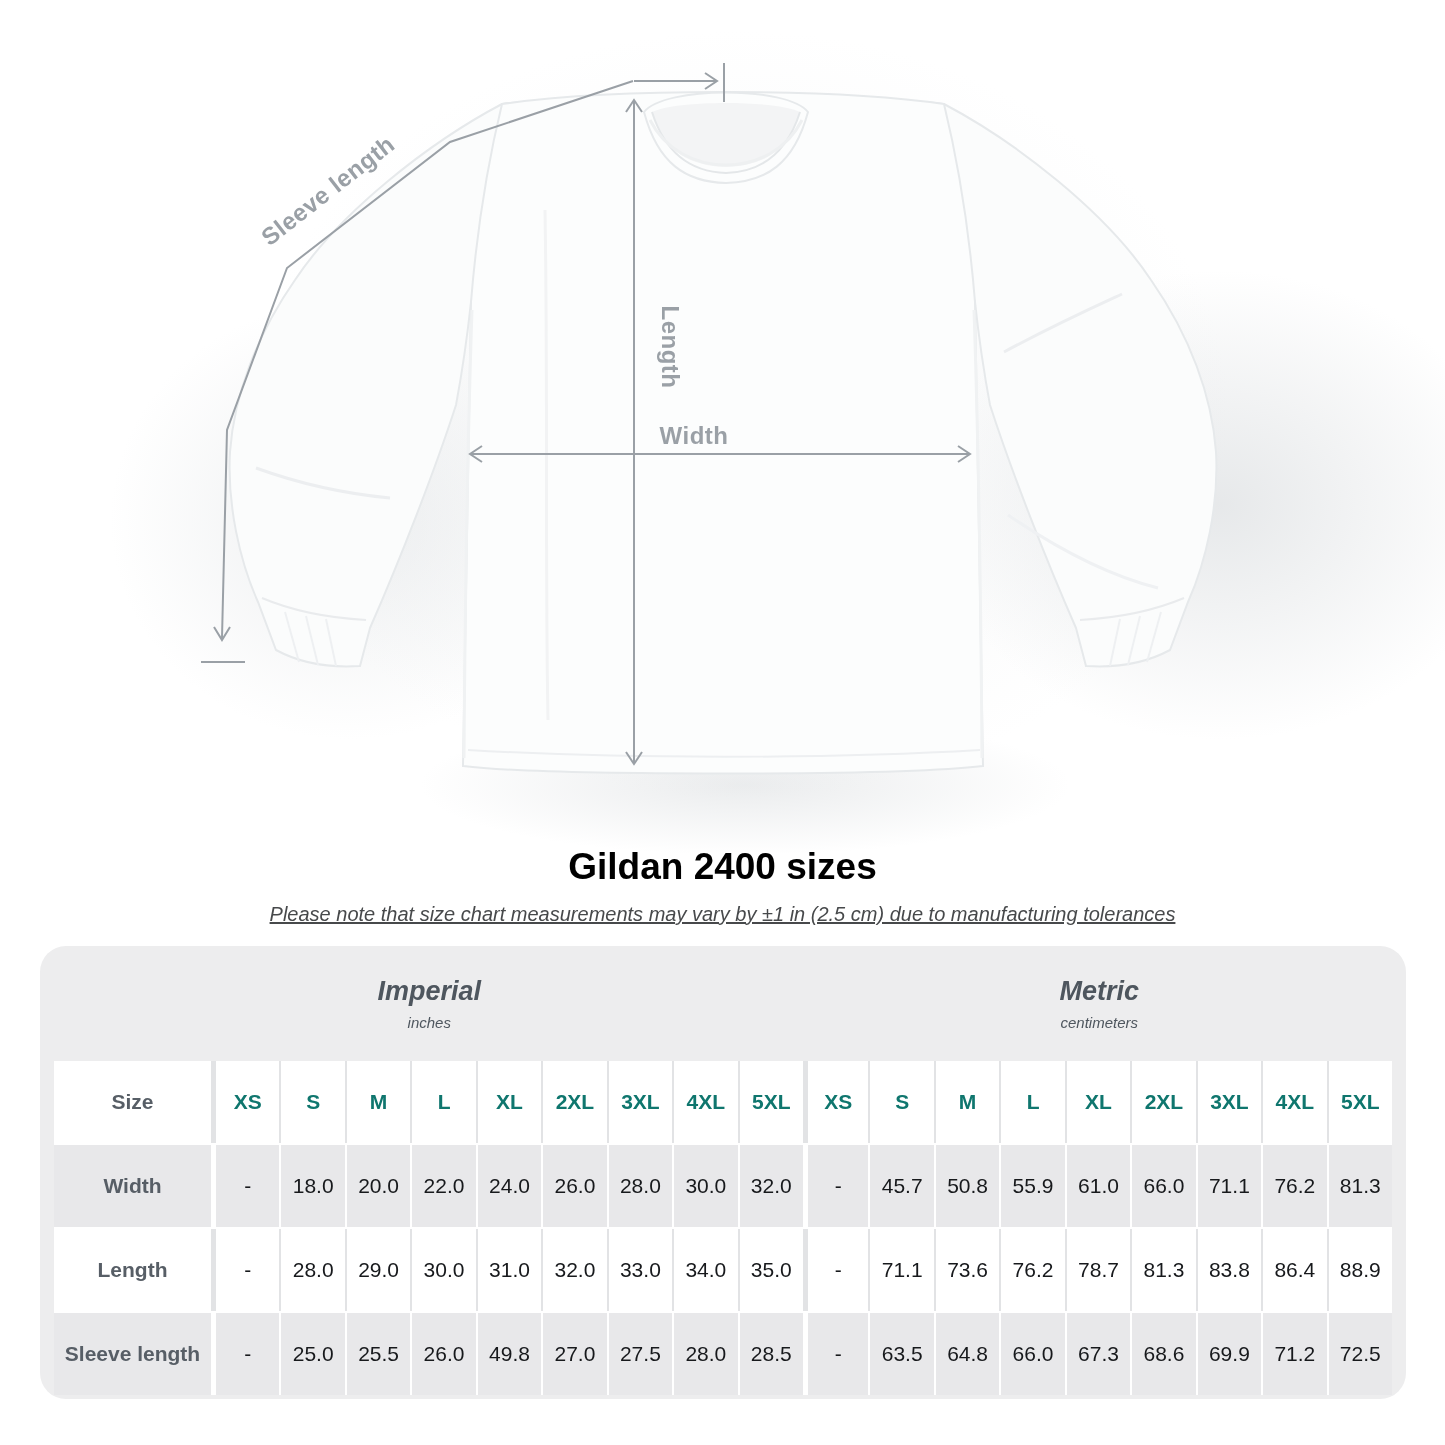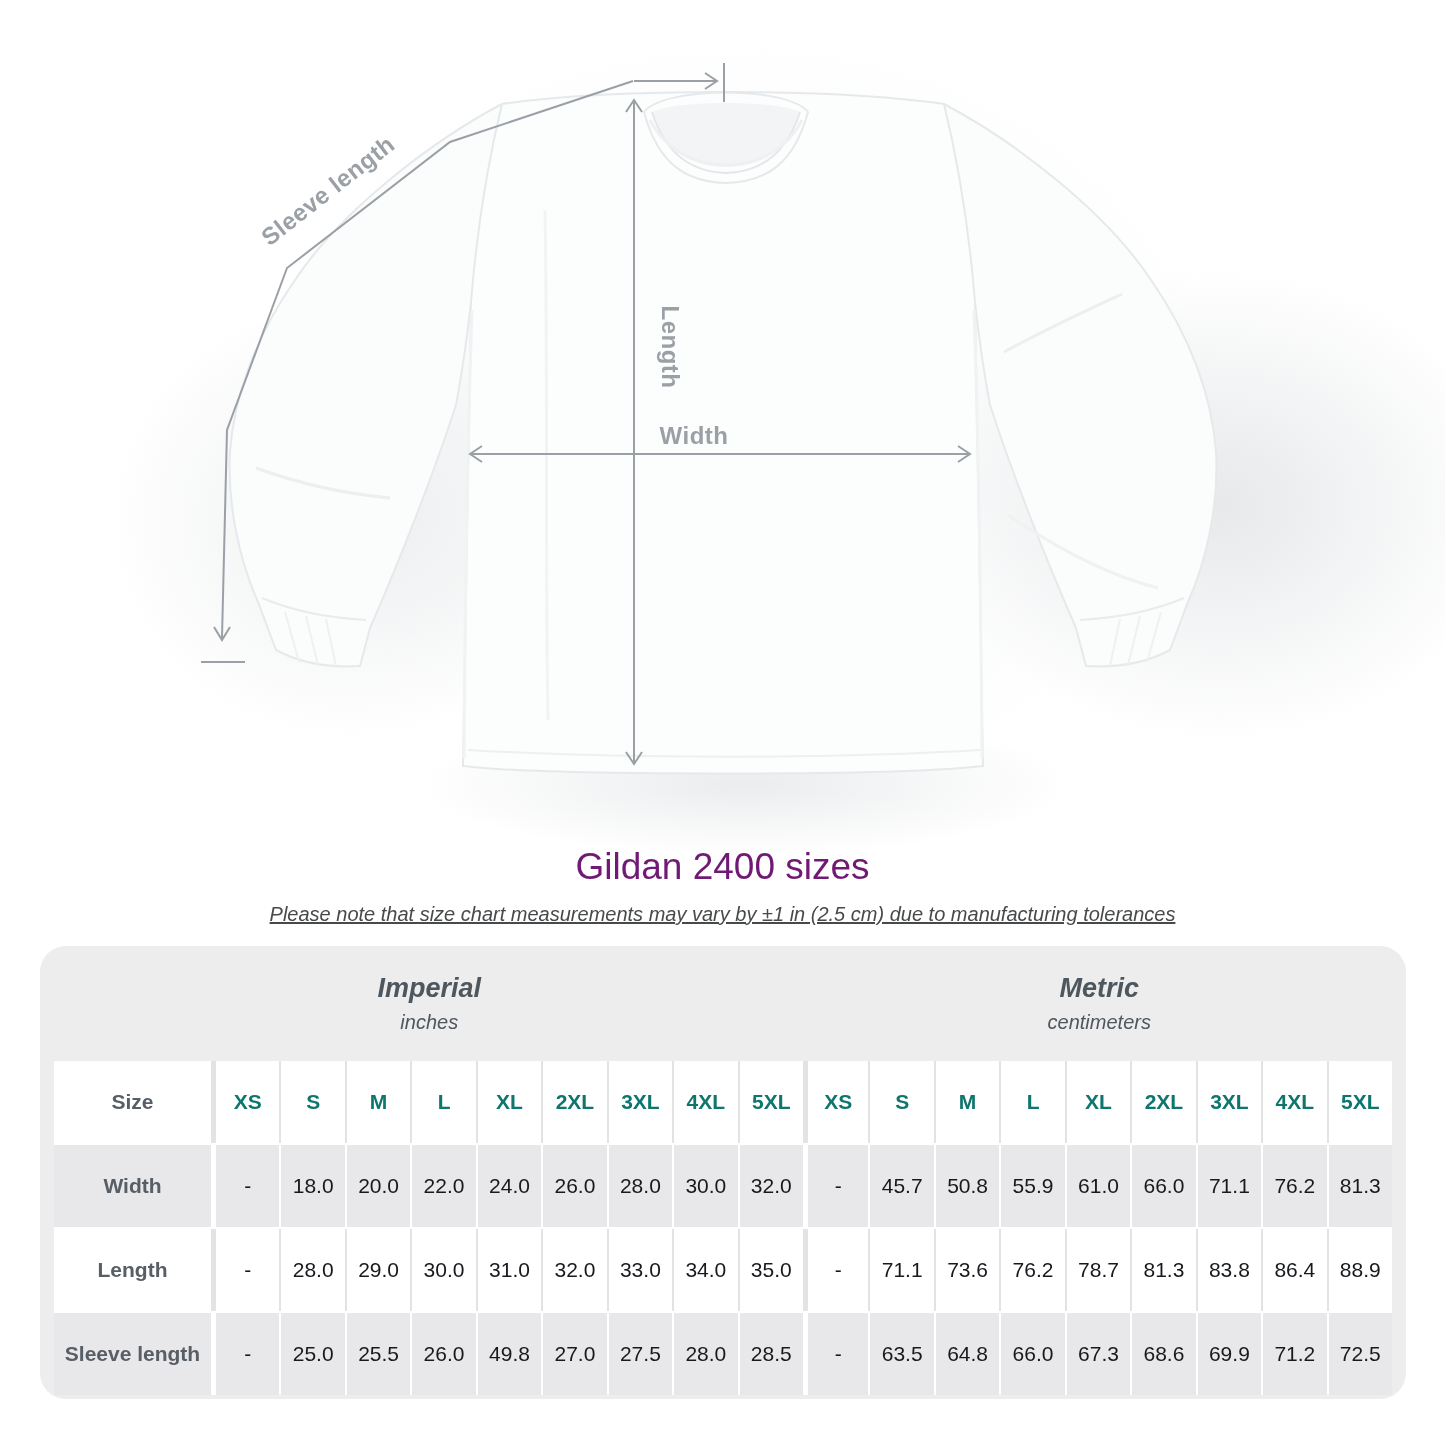--- a/index.html
+++ b/index.html
@@ -15,32 +15,32 @@
   .vig-right{left:930px;top:270px;width:580px;height:470px;
     background:radial-gradient(closest-side, rgba(206,210,213,0.50), rgba(255,255,255,0));}
   .vig-left{left:110px;top:300px;width:480px;height:440px;
     background:radial-gradient(closest-side, rgba(210,214,217,0.40), rgba(255,255,255,0));}
   .vig-hem{left:420px;top:715px;width:650px;height:140px;
     background:radial-gradient(closest-side, rgba(204,208,211,0.40), rgba(255,255,255,0));}
   svg{position:absolute;left:0;top:0;}
   .meas-label{font-weight:bold;font-size:24px;letter-spacing:0.5px;}
   
   .page-title{position:absolute;left:0;top:846px;width:100%;text-align:center;
-    font-size:37px;font-weight:normal;color:#701a75;}
+    font-size:37px;font-weight:bold;color:#000000;}
   .page-subtitle{position:absolute;left:0;top:903px;width:100%;text-align:center;
     font-size:20px;font-style:italic;color:#47494b;text-decoration:underline;}
   
   .size-table{position:absolute;left:40px;top:946px;width:1366px;height:453px;
     background:#ededee;border-radius:26px;box-sizing:border-box;padding:0 14px 4px 14px;}
   .band{display:grid;grid-template-columns:163px repeat(18,1fr);column-gap:2px;height:115px;}
   .group{display:flex;flex-direction:column;align-items:center;justify-content:center;gap:7px;}
   .group-imperial{grid-column:1/11;}
   .group-metric{grid-column:11/20;}
   .group-name{font-size:27px;font-weight:bold;font-style:italic;color:#4e565e;}
-  .group-unit{font-size:20px;font-style:italic;color:#4e565e;}
+  .group-unit{font-size:15px;font-style:italic;color:#4e565e;}
   .rows{display:flex;flex-direction:column;gap:2px;background:#ffffff;}
   .row{display:grid;grid-template-columns:160px repeat(18,1fr);column-gap:2px;height:82px;}
   .row-white{background:#e2e3e5;}
   .row-white .cell{background:#ffffff;}
   .row-gray{background:#ffffff;}
   .row-gray .cell{background:#e8e8ea;}
   .cell{display:flex;align-items:center;justify-content:center;}
   .cell:first-child{margin-right:3px;}
   .cell:nth-child(11){margin-left:3px;}
   .cell-label{font-size:21px;font-weight:bold;color:#575e66;}

